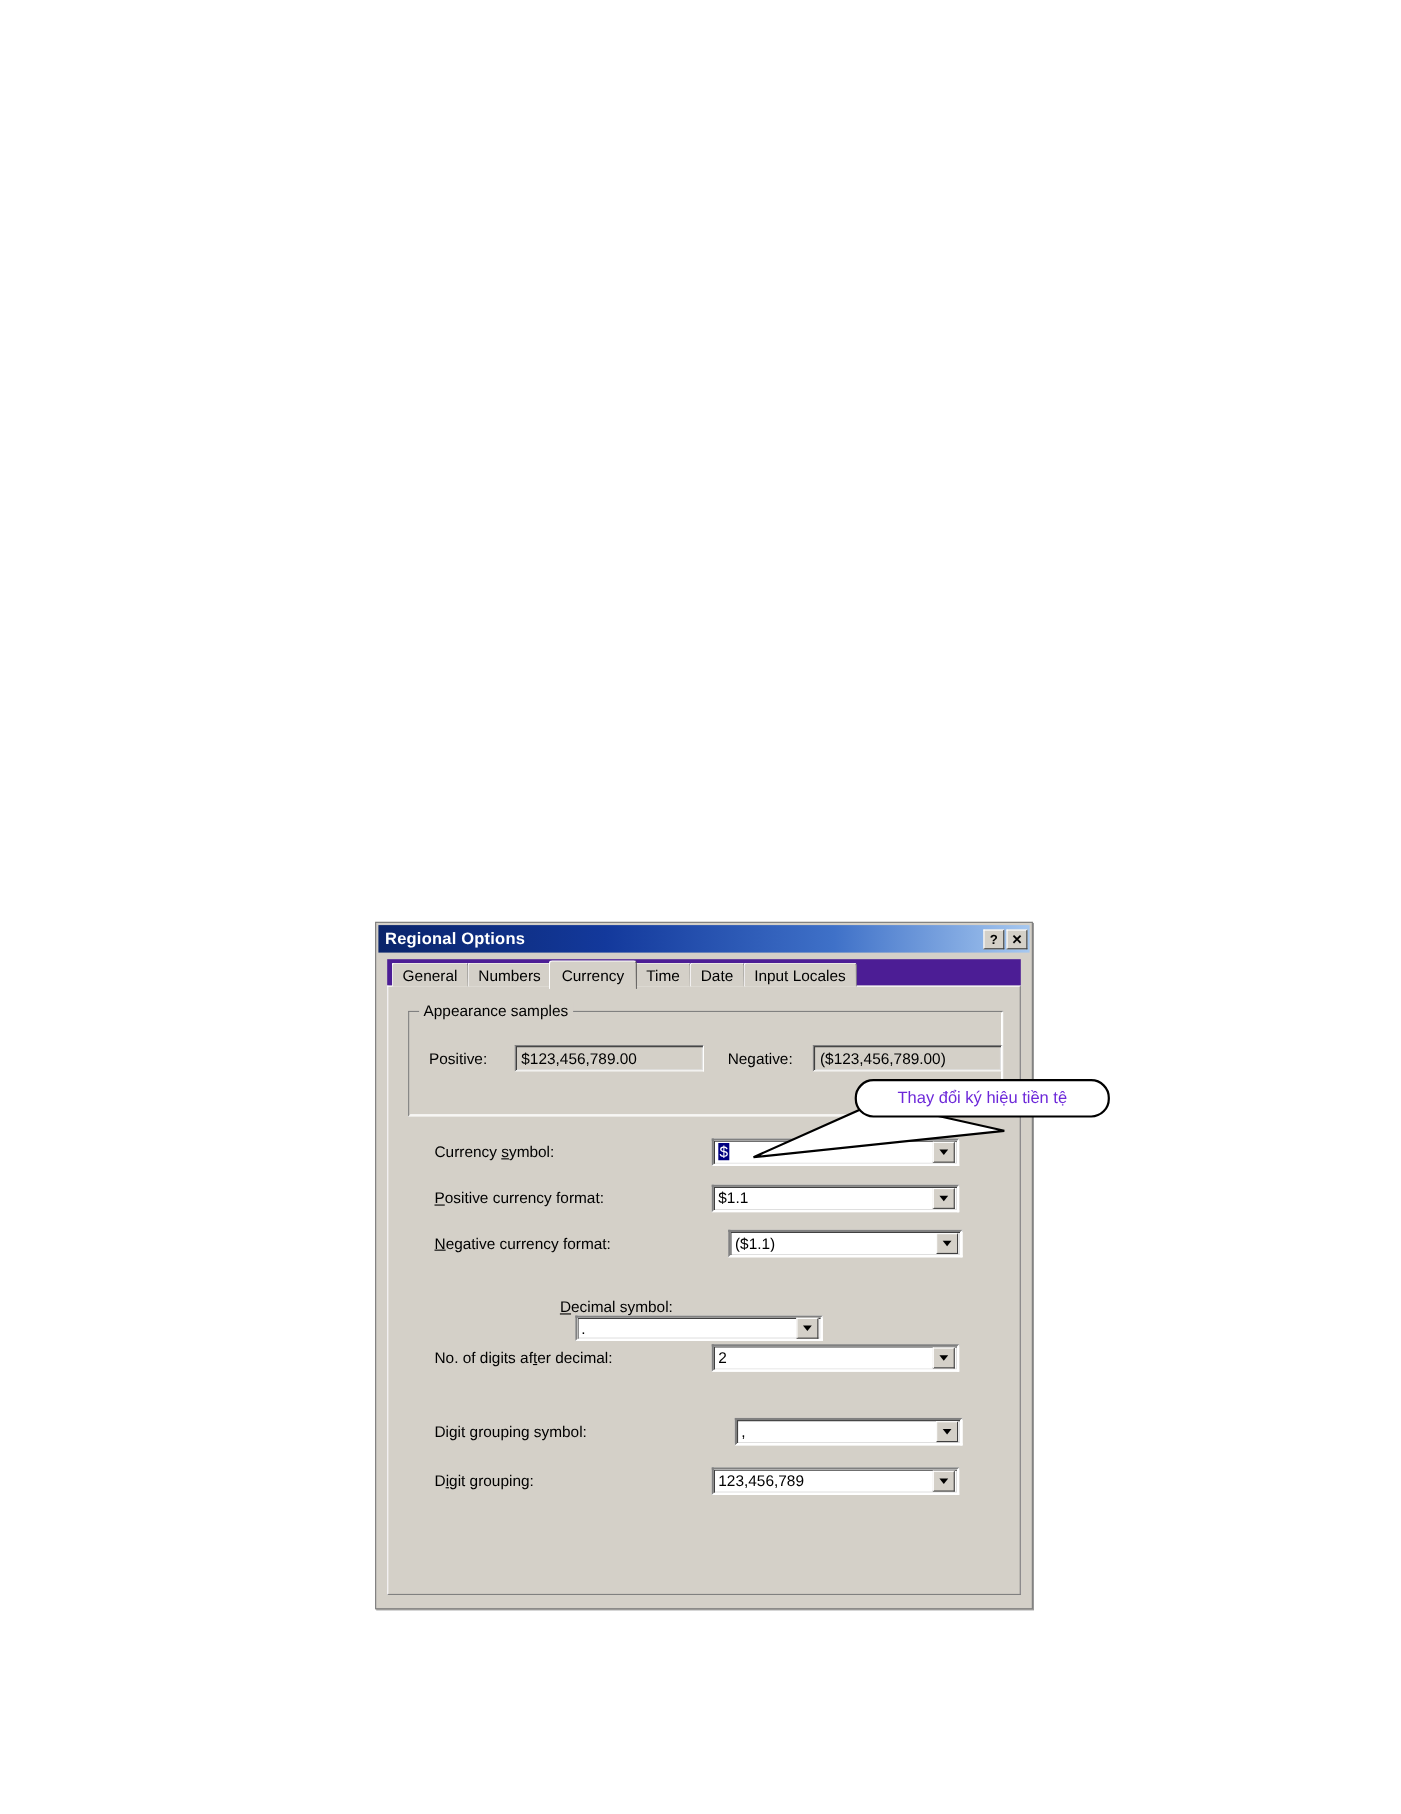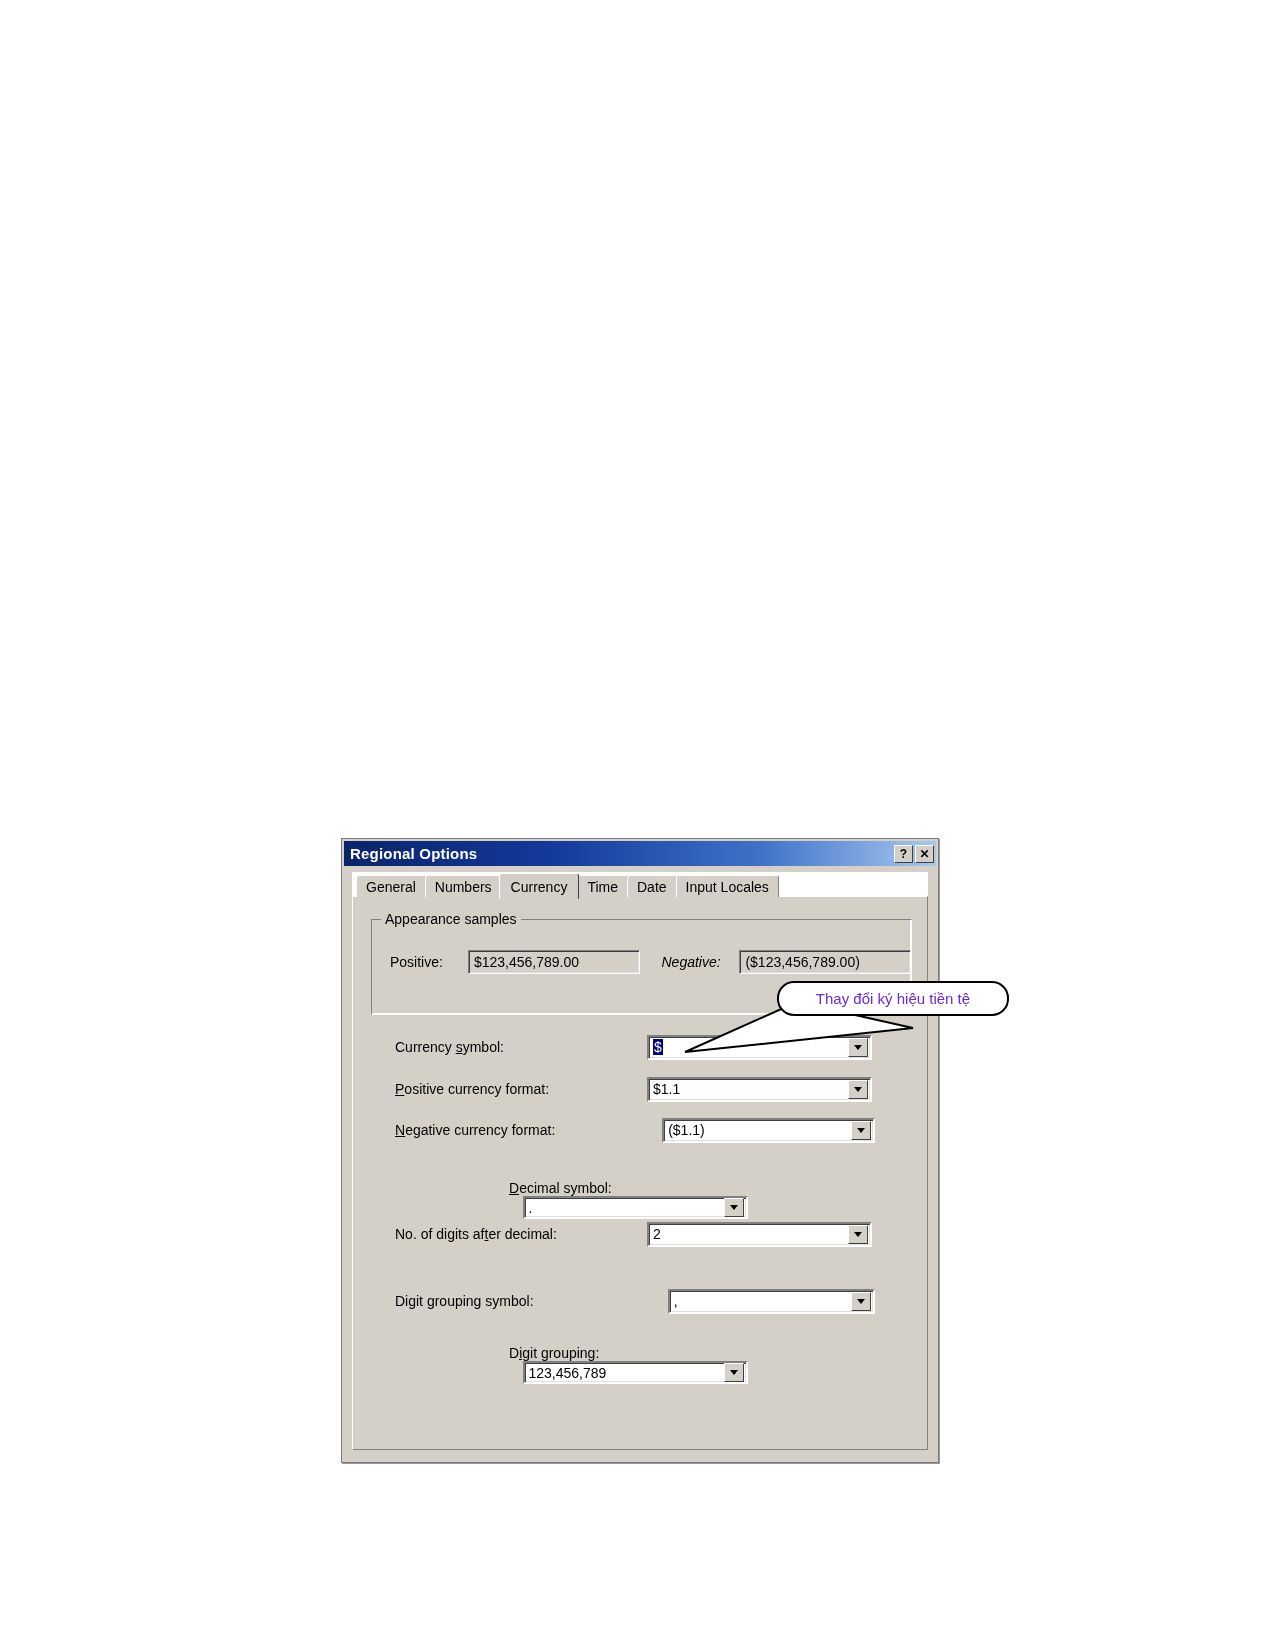--- a/index.html
+++ b/index.html
@@ -54,21 +54,21 @@
     line-height: 1;
     font-family: "Liberation Sans", sans-serif;
     cursor: default;
   }
 
   
   .client {
     position: absolute;
     left: 10px; top: 33px;
     right: 10px; bottom: 12px;
-    background: #ffffff;
+    background: #4c1d95;
   }
 
   
   .tabstrip {
     position: relative;
     height: 25px;
     display: flex;
     align-items: flex-end;
     padding-left: 4px;
   }
@@ -267,21 +267,21 @@
 
     <div class="tabbody">
 
       <div class="groupbox">
         <div class="inner"></div>
         <div class="group-legend">Appearance samples</div>
 
         <div class="sample-row">
           <div class="sample-label" style="margin-left:18px;width:82px;">Positive:</div>
           <div class="readonly-field" style="width:180px;">$123,456,789.00</div>
-          <div class="sample-label" style="margin-left:22px;width:82px;font-style:italic;">Negative:</div>
+          <div class="sample-label" style="margin-left:22px;width:82px;">Negative:</div>
           <div class="readonly-field" style="width:180px;">($123,456,789.00)</div>
         </div>
       </div>
 
       <div class="form">
 
         <div class="row" style="top:12px;">
           <div class="lab"><span>Currency </span><u>s</u><span>ymbol:</span></div>
           <div class="combo">
             <div class="val"><span class="sel">$</span></div>
@@ -334,21 +334,21 @@
         <div class="row" style="top:266px;gap:41px;">
           <div class="lab"><span>Digit </span><u>g</u><span>rouping symbol:</span></div>
           <div class="combo">
             <div class="val">,</div>
             <div class="arrowbtn">
                 <span class="tri"></span>
               </div>
           </div>
         </div>
 
-        <div class="row" style="top:323px;flex-direction:column;">
+        <div class="row" style="top:311px;">
           <div class="lab"><span>D</span><u>ig</u><span>it grouping:</span></div>
           <div class="combo">
             <div class="val">123,456,789</div>
             <div class="arrowbtn">
                 <span class="tri"></span>
               </div>
           </div>
         </div>
 
       </div>

